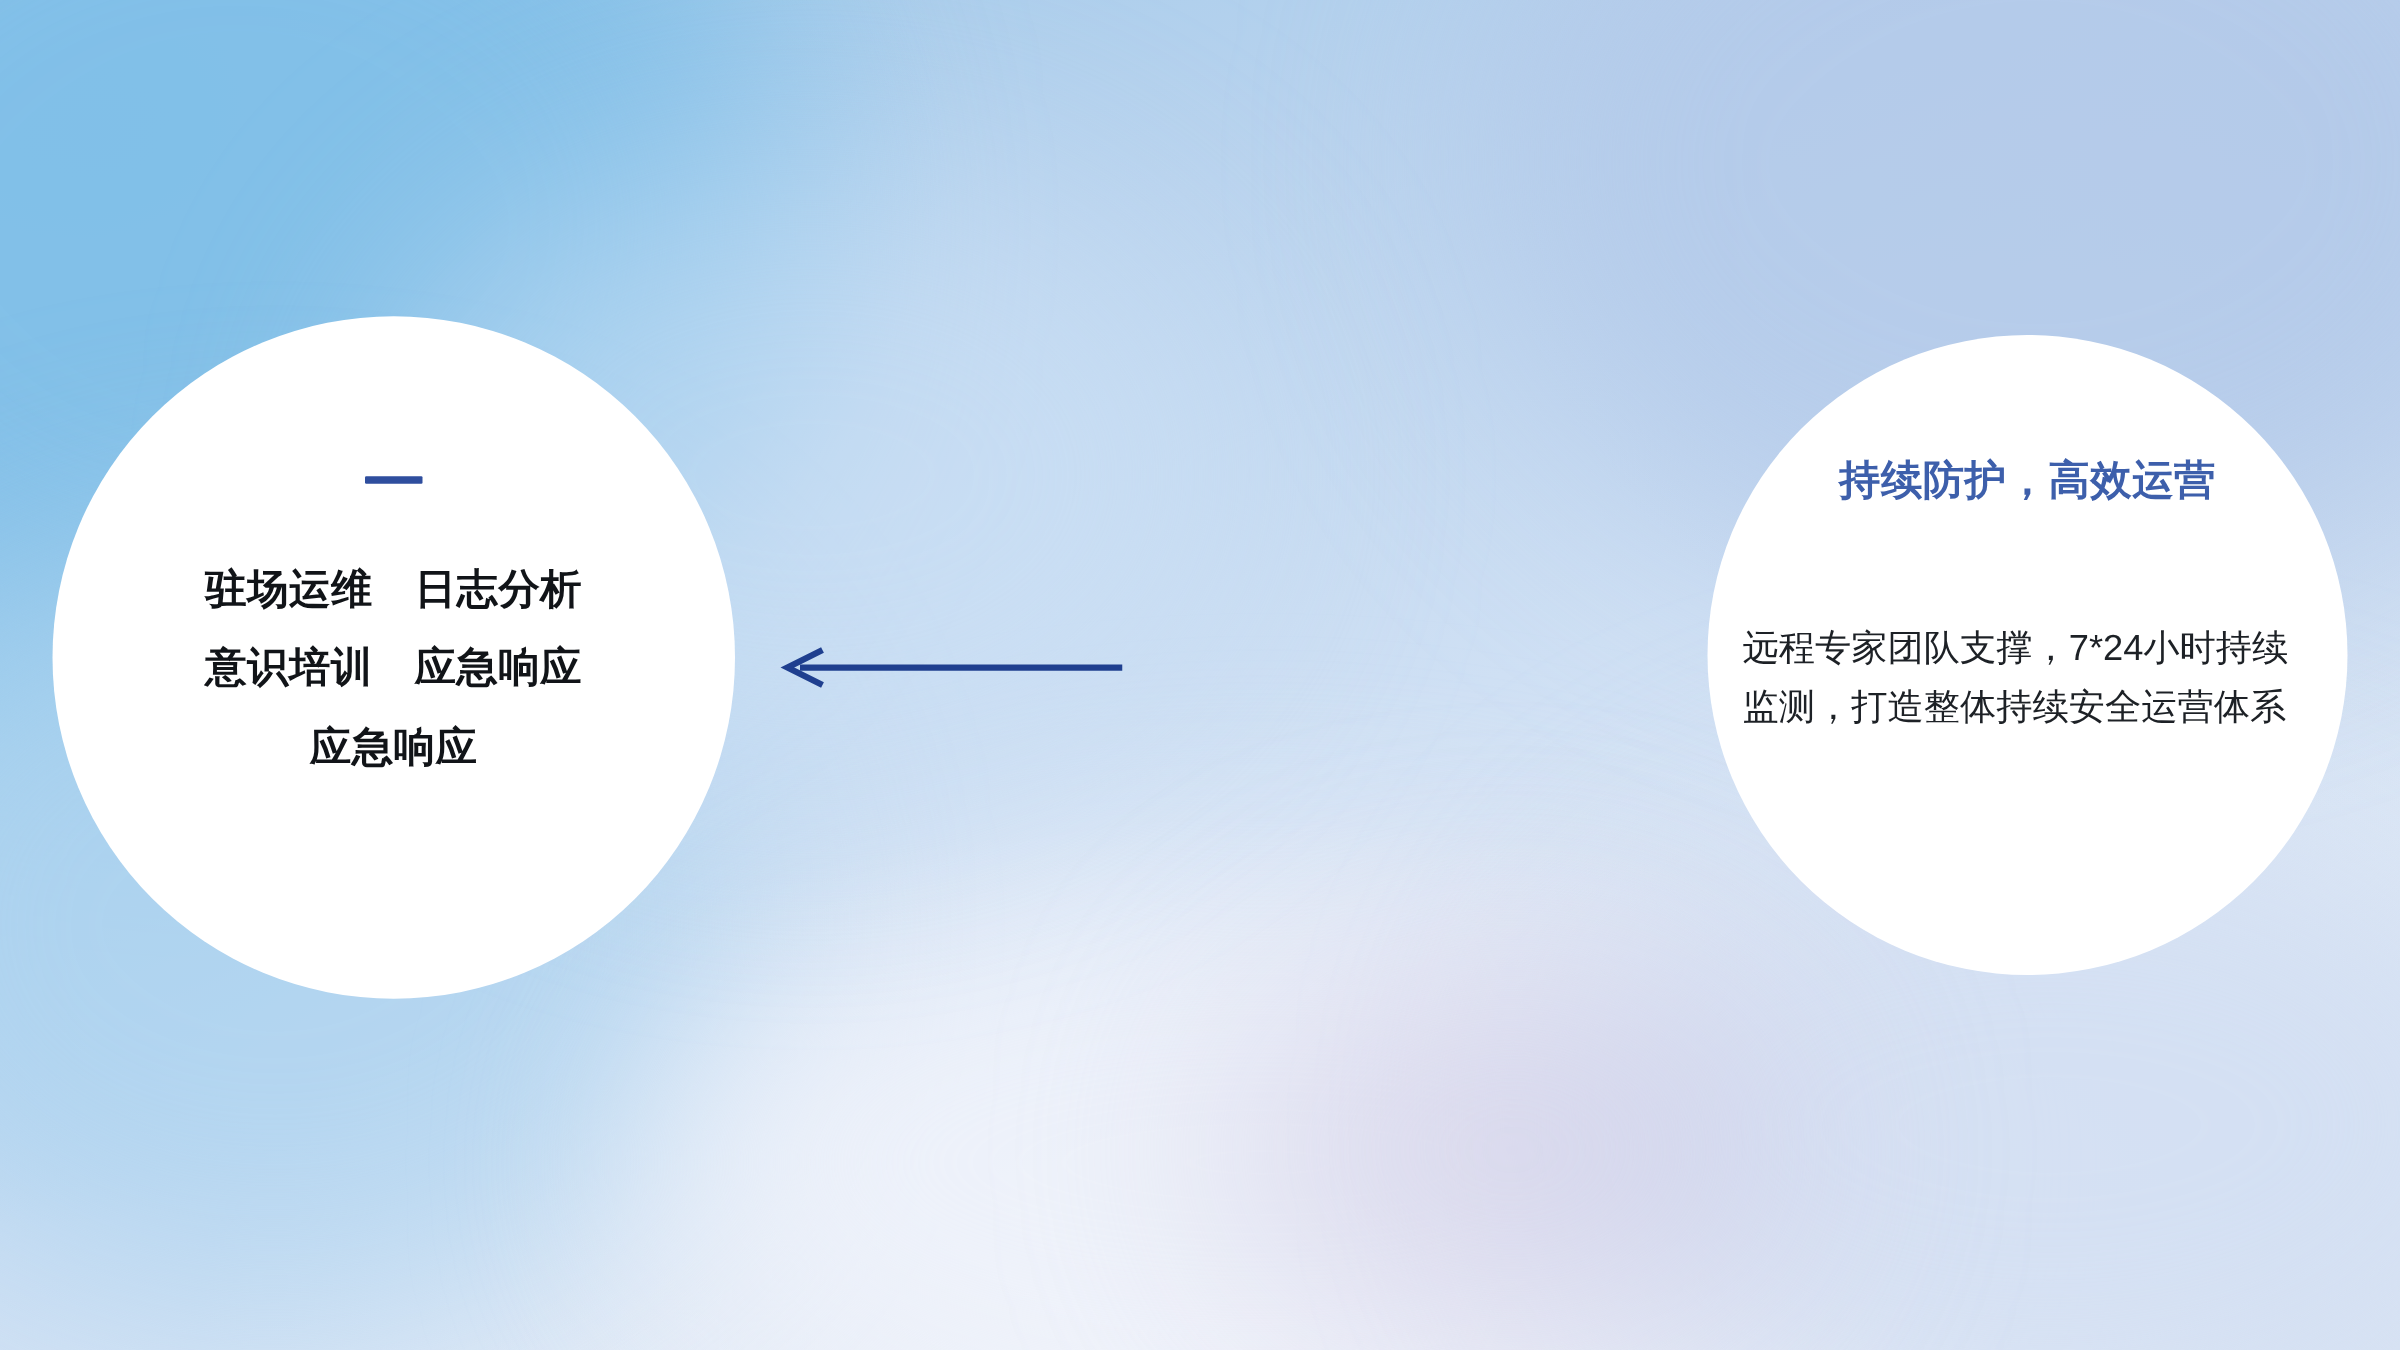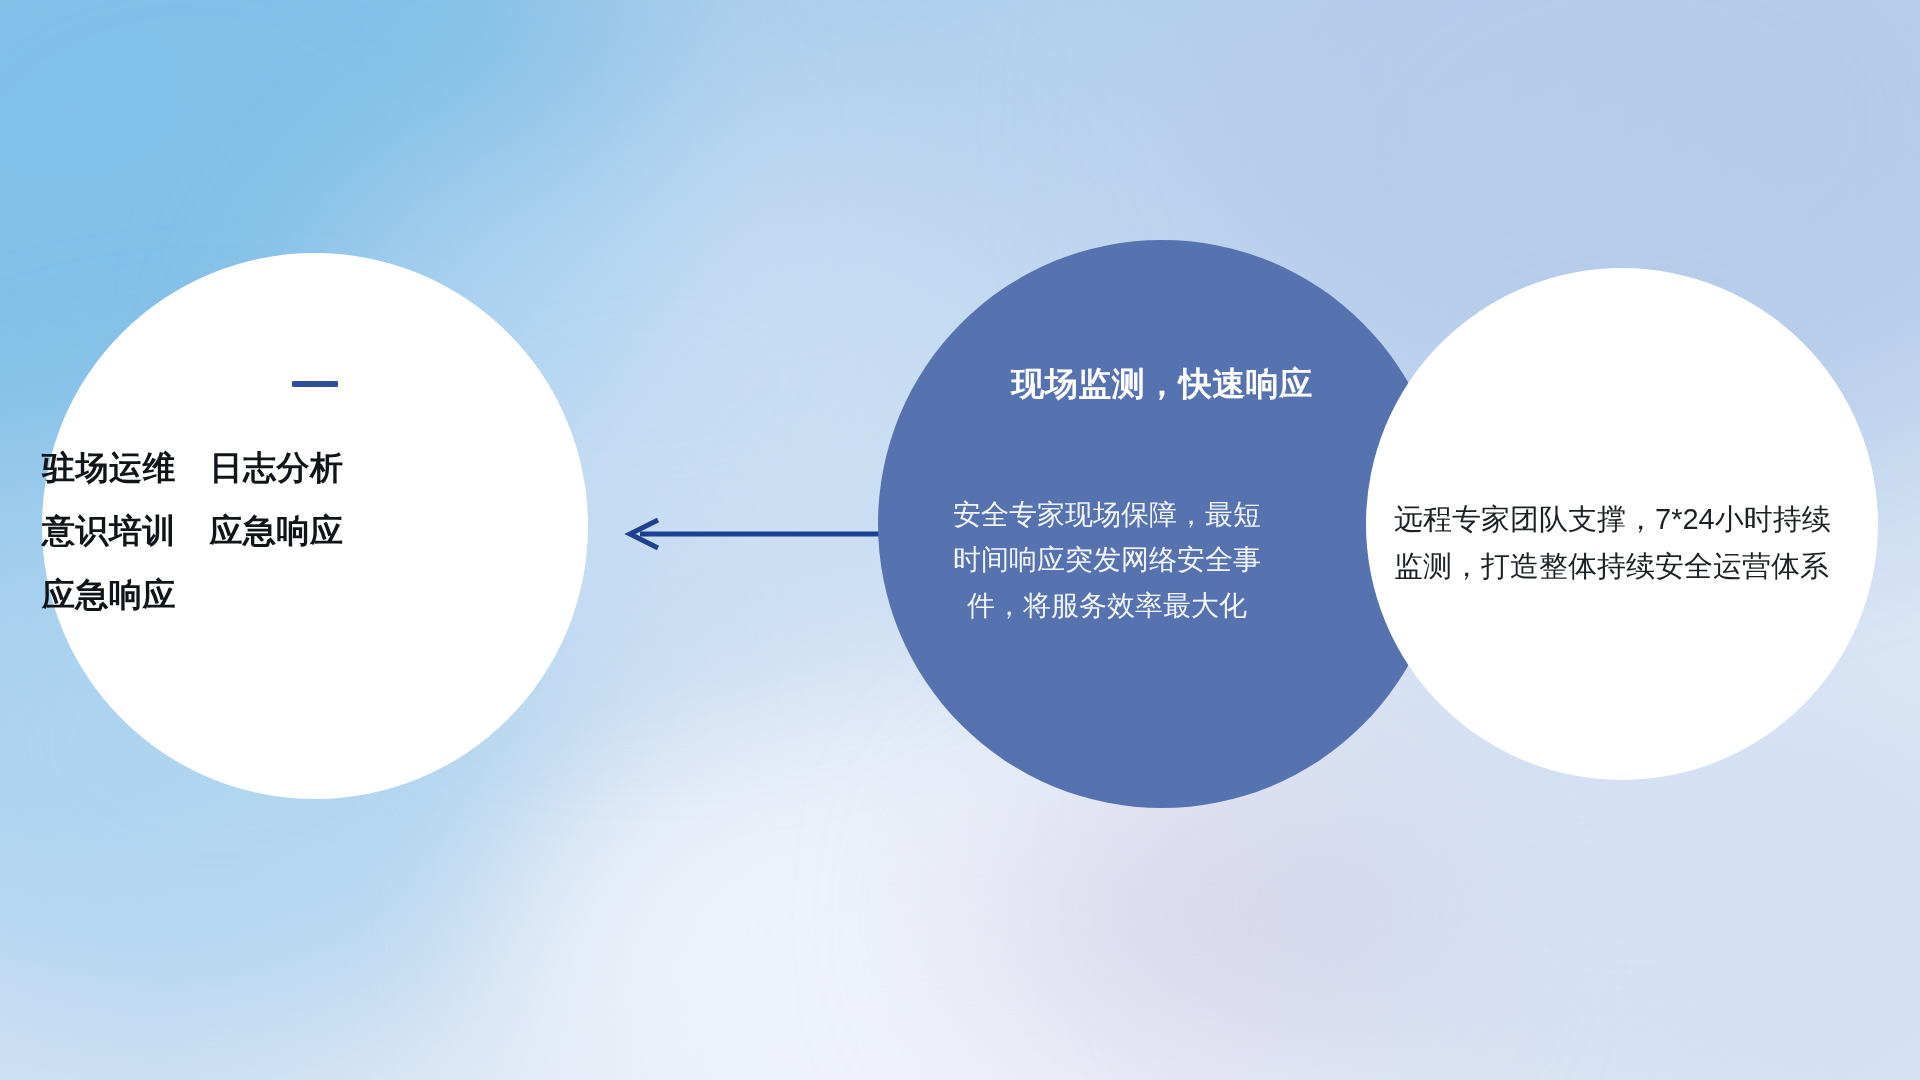--- a/index.html
+++ b/index.html
@@ -72,21 +72,21 @@
     height: 512px;
     background: #ffffff;
   }
 
   
   #circle-left .inner {
     position: absolute;
     left: 0;
     right: 0;
     top: 128px;
-    font-family: Liberation Mono, monospace;
+    text-align: center;
   }
   .dash {
     width: 46px;
     height: 6px;
     background: #2f4e9e;
     border-radius: 1px;
     margin: 0 auto 52px auto;
   }
   .tag-lines {
     color: #111418;
@@ -188,26 +188,21 @@
         <div class="tag-line">应急响应</div>
       </div>
     </div>
   </div>
 
   <svg id="arrow" viewBox="0 0 292 36">
     <line x1="292" y1="18" x2="34" y2="18" stroke="#1f3f8f" stroke-width="5"></line>
     <polyline points="52,4 24,18 52,32" fill="none" stroke="#1f3f8f" stroke-width="5" stroke-linejoin="miter" stroke-linecap="butt"></polyline>
   </svg>
 
-  <div class="circle" id="circle-mid">
-    <div class="inner">
-      <div class="mid-title">现场监测，快速响应</div>
-      <div class="mid-body">安全专家现场保障，最短时间响应突发网络安全事件，将服务效率最大化</div>
-    </div>
-  </div>
 
   <div class="circle" id="circle-right">
     <div class="inner">
+      <div class="right-title">持续防护，高效运营</div>
       <div class="right-body">远程专家团队支撑，7*24小时持续监测，打造整体持续安全运营体系</div>
     </div>
   </div>
 
 </div>
 
 </body></html>

